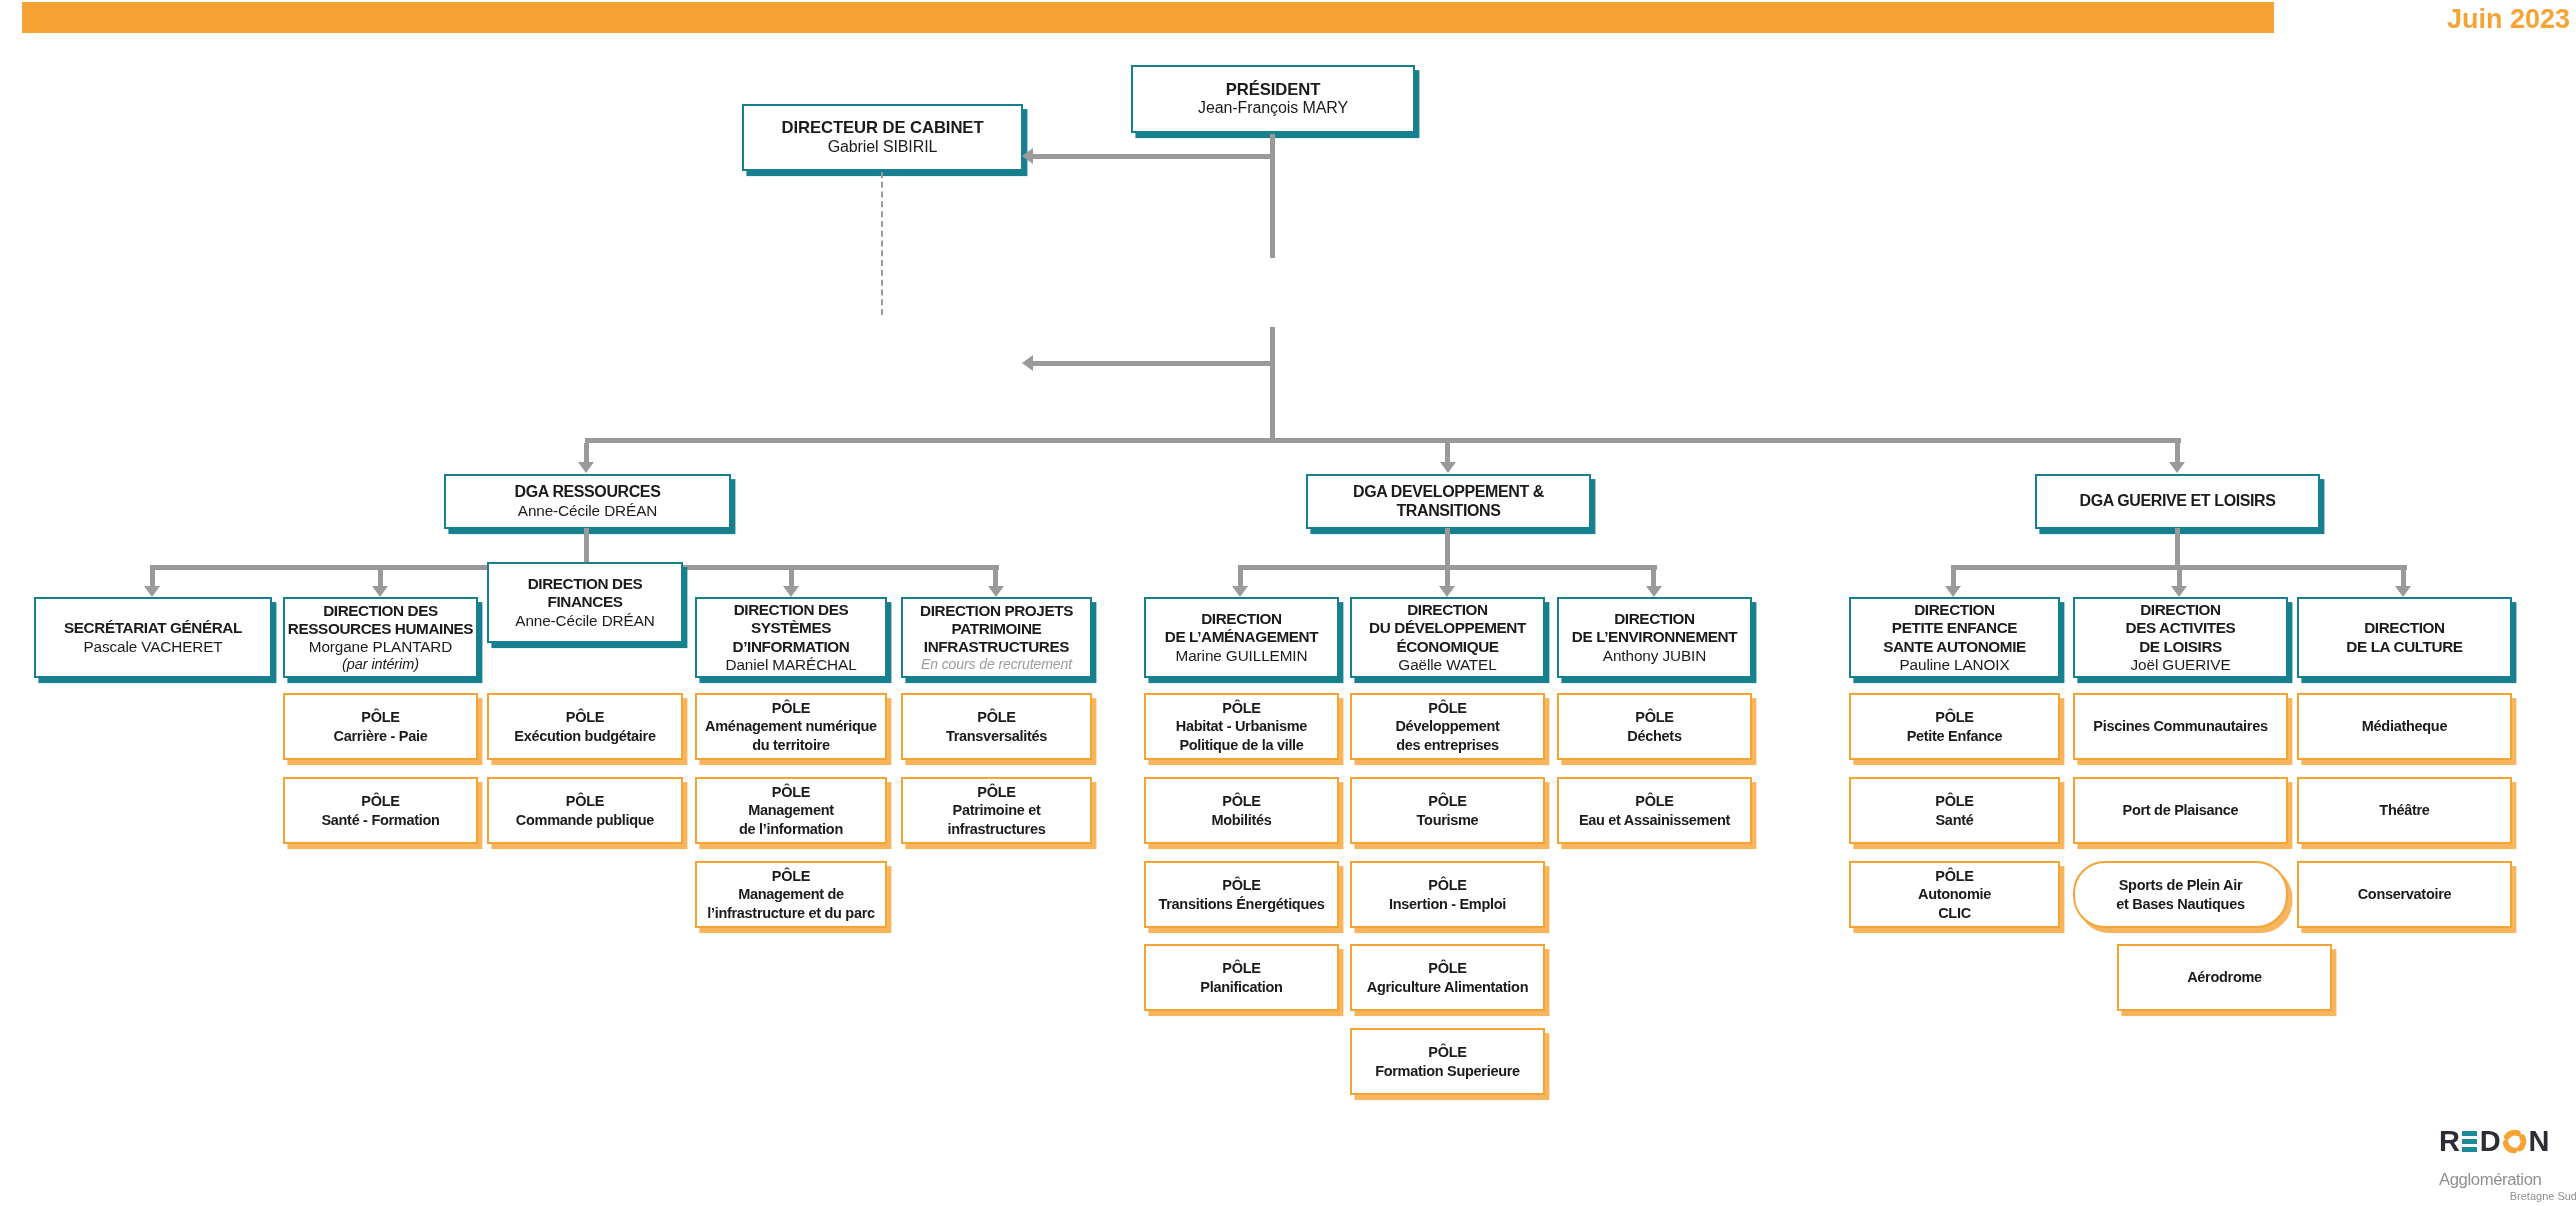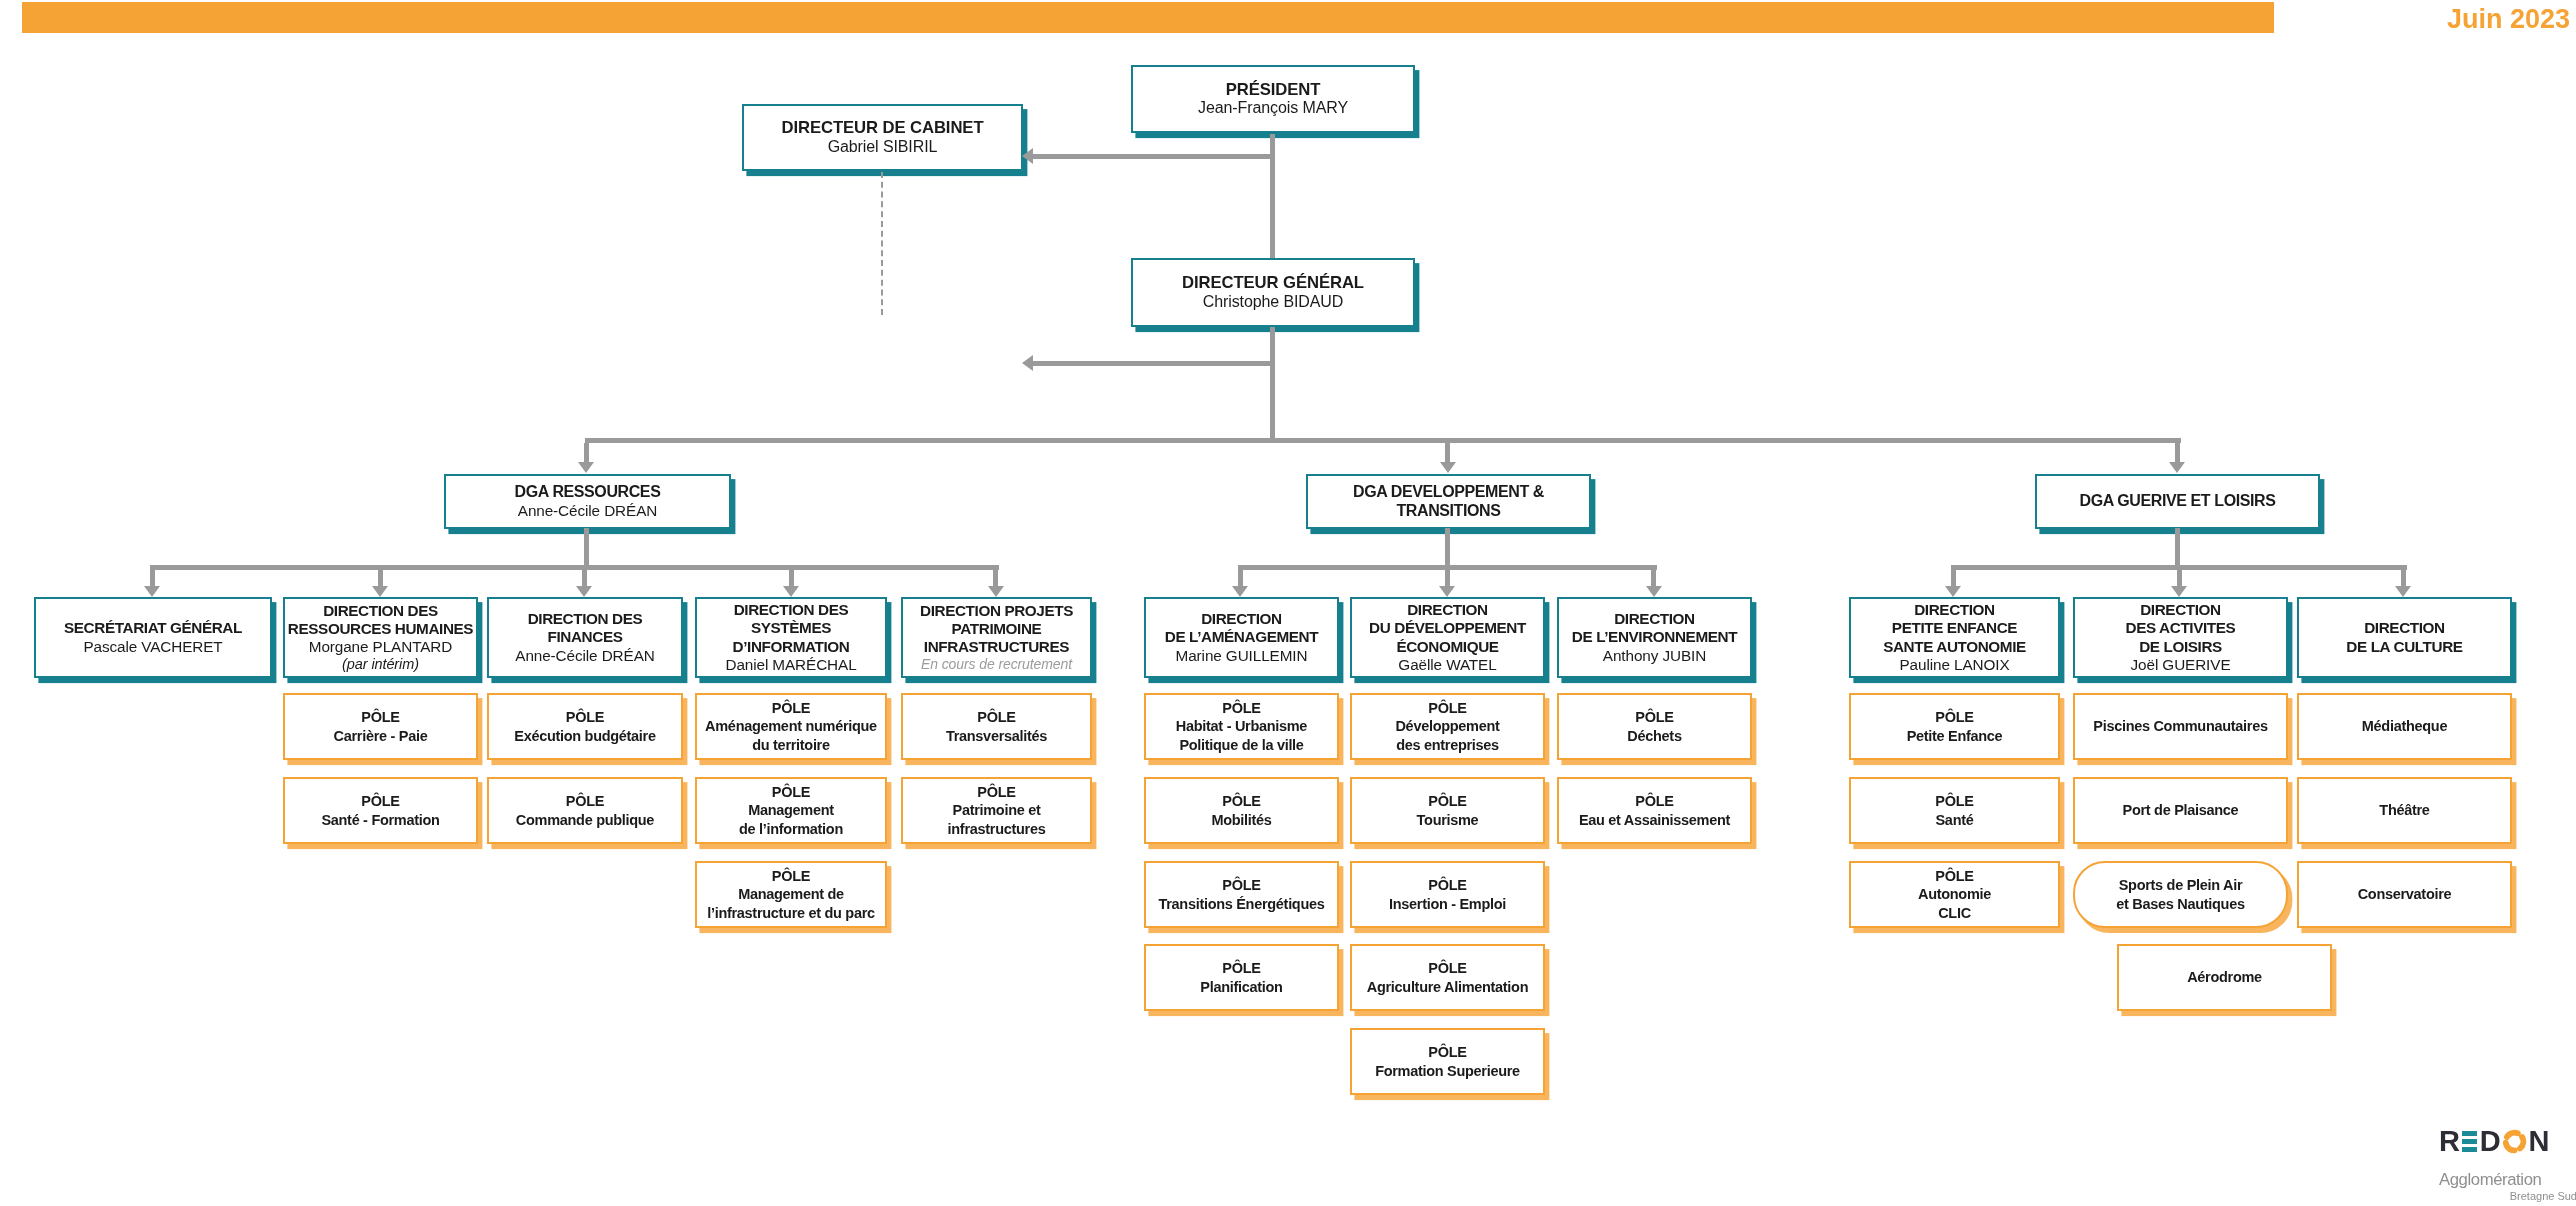--- a/index.html
+++ b/index.html
@@ -54,24 +54,20 @@
     <div>Juin 2023</div>
   </div>
 
   <div class="box teal" style="left:1131px;top:65px;width:284px;height:68px;">
     <div class="t exec-title">PRÉSIDENT</div>
     <div class="n exec-name">Jean-François MARY</div>
   </div>
   <div class="box teal" style="left:742px;top:104px;width:281px;height:67px;">
     <div class="t exec-title">DIRECTEUR DE CABINET</div>
     <div class="n exec-name">Gabriel SIBIRIL</div>
-  </div>
-  <div class="box teal" style="left:1131px;top:258px;width:284px;height:69px;">
-    <div class="t exec-title">DIRECTEUR GÉNÉRAL</div>
-    <div class="n exec-name">Christophe BIDAUD</div>
   </div>
 
   <div class="vline" style="left:1270px;top:134px;height:124px;"></div>
   <div class="vline" style="left:1270px;top:327px;height:113px;"></div>
   <div class="hline" style="left:585px;top:438px;width:1596px;"></div>
   <div class="vline" style="left:584px;top:443px;height:19px;"></div>
   <div class="arr-d" style="left:578px;top:462px;"></div>
   <div class="vline" style="left:1445px;top:443px;height:19px;"></div>
   <div class="arr-d" style="left:1440px;top:462px;"></div>
   <div class="vline" style="left:2175px;top:443px;height:19px;"></div>
@@ -110,21 +106,21 @@
         <div class="n note dir-note">(par intérim)</div>
       </div>
       <div class="box orange" style="left:283px;top:693px;width:195px;height:67px;">
         <div class="t pole-label">PÔLE
 Carrière - Paie</div>
       </div>
       <div class="box orange" style="left:283px;top:777px;width:195px;height:67px;">
         <div class="t pole-label">PÔLE
 Santé - Formation</div>
       </div>
-      <div class="box teal" style="left:487px;top:597px;width:196px;height:81px;">
+      <div class="box teal" style="left:487px;top:562px;width:196px;height:81px;">
         <div class="t dir-title">DIRECTION DES FINANCES</div>
         <div class="n dir-name">Anne-Cécile DRÉAN</div>
       </div>
       <div class="box orange" style="left:487px;top:693px;width:196px;height:67px;">
         <div class="t pole-label">PÔLE
 Exécution budgétaire</div>
       </div>
       <div class="box orange" style="left:487px;top:777px;width:196px;height:67px;">
         <div class="t pole-label">PÔLE
 Commande publique</div>

